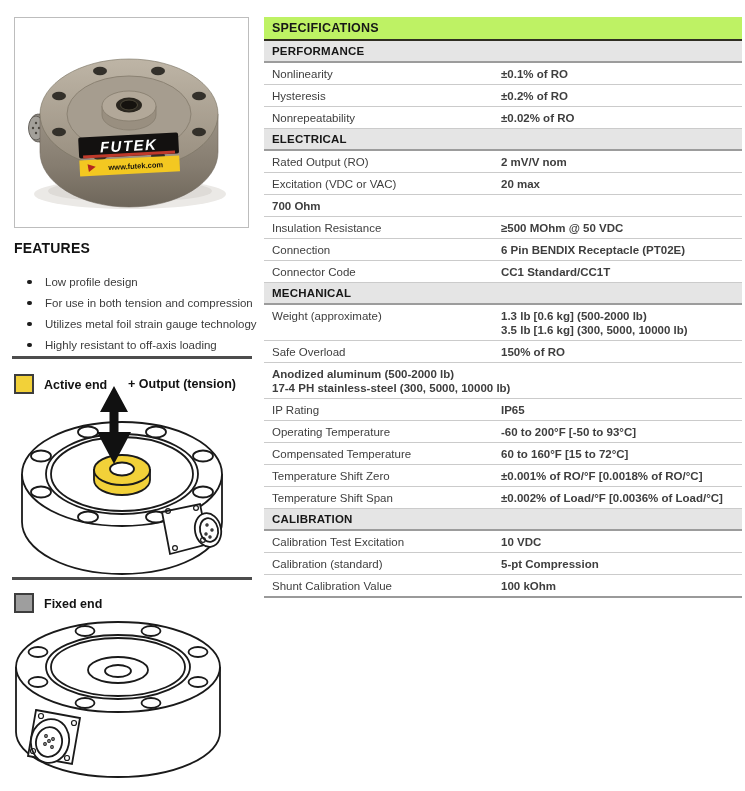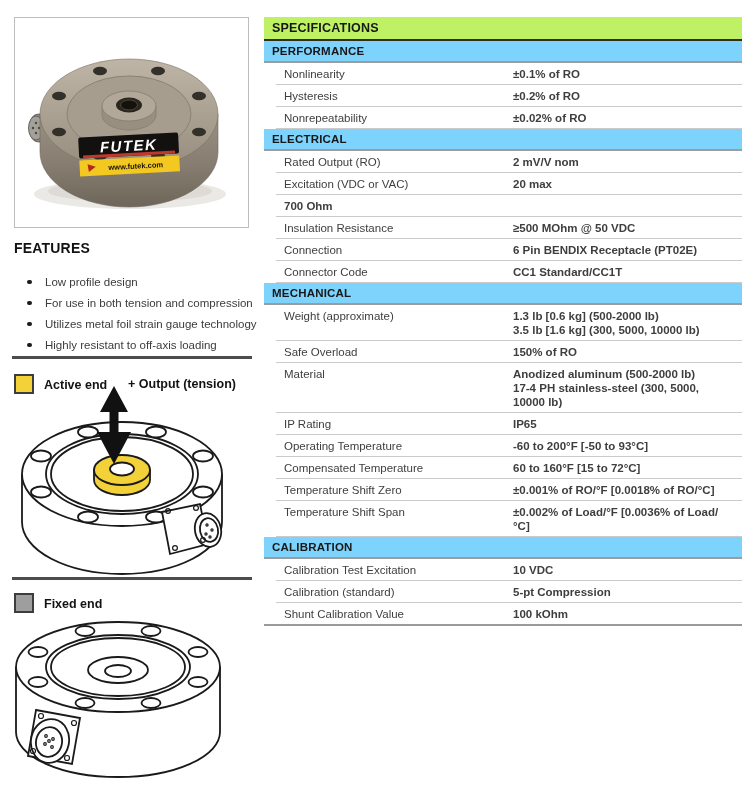--- a/index.html
+++ b/index.html
@@ -49,27 +49,27 @@
   .spec-table{
     left:264px;top:17px;width:478px;border-bottom:2px solid #9a9a9a;
     font-size:11.5px;
   }
   .tbl-title{
     background:#bef264;color:#171717;font-weight:bold;font-size:12.5px;
     line-height:14px;padding:4px 8px;border-bottom:2px solid #2f2e22;
     letter-spacing:.2px;
   }
   .sec-hdr{
-    background:#7dd3fc;color:#171717;font-weight:bold;font-size:11.5px;
+    background:#e5e5e5;color:#171717;font-weight:bold;font-size:11.5px;
     line-height:14px;padding:3px 8px;border-bottom:2px solid #9c9c9c;
     letter-spacing:.2px;
   }
   .srow{
     display:flex;padding:3.5px 8px;border-bottom:1px solid #cbcbcb;
-    line-height:14px;color:#3e3e3e;margin-left:12px;
+    line-height:14px;color:#3e3e3e;
   }
   .spec-table > .srow:last-child{border-bottom:none;}
   .srow .lbl{flex:0 0 229px;}
   .srow .val{flex:1;white-space:pre-line;font-weight:bold;}
 
   svg text{font-family:"Liberation Sans", sans-serif;}
 </style>
 </head>
 <body>
 
@@ -276,21 +276,20 @@
   <div class="srow">
     <div class="lbl">Weight (approximate)</div>
     <div class="val">1.3 lb [0.6 kg] (500-2000 lb)
 3.5 lb [1.6 kg] (300, 5000, 10000 lb)</div>
   </div>
   <div class="srow">
     <div class="lbl">Safe Overload</div>
     <div class="val">150% of RO</div>
   </div>
   <div class="srow">
-    <div class="lbl">Material</div>
     <div class="val"> Anodized aluminum (500-2000 lb)
 17-4 PH stainless-steel (300, 5000, 10000 lb)</div>
   </div>
   <div class="srow">
     <div class="lbl">IP Rating</div>
     <div class="val">IP65</div>
   </div>
 
   <div class="srow">
     <div class="lbl">Operating Temperature</div>

